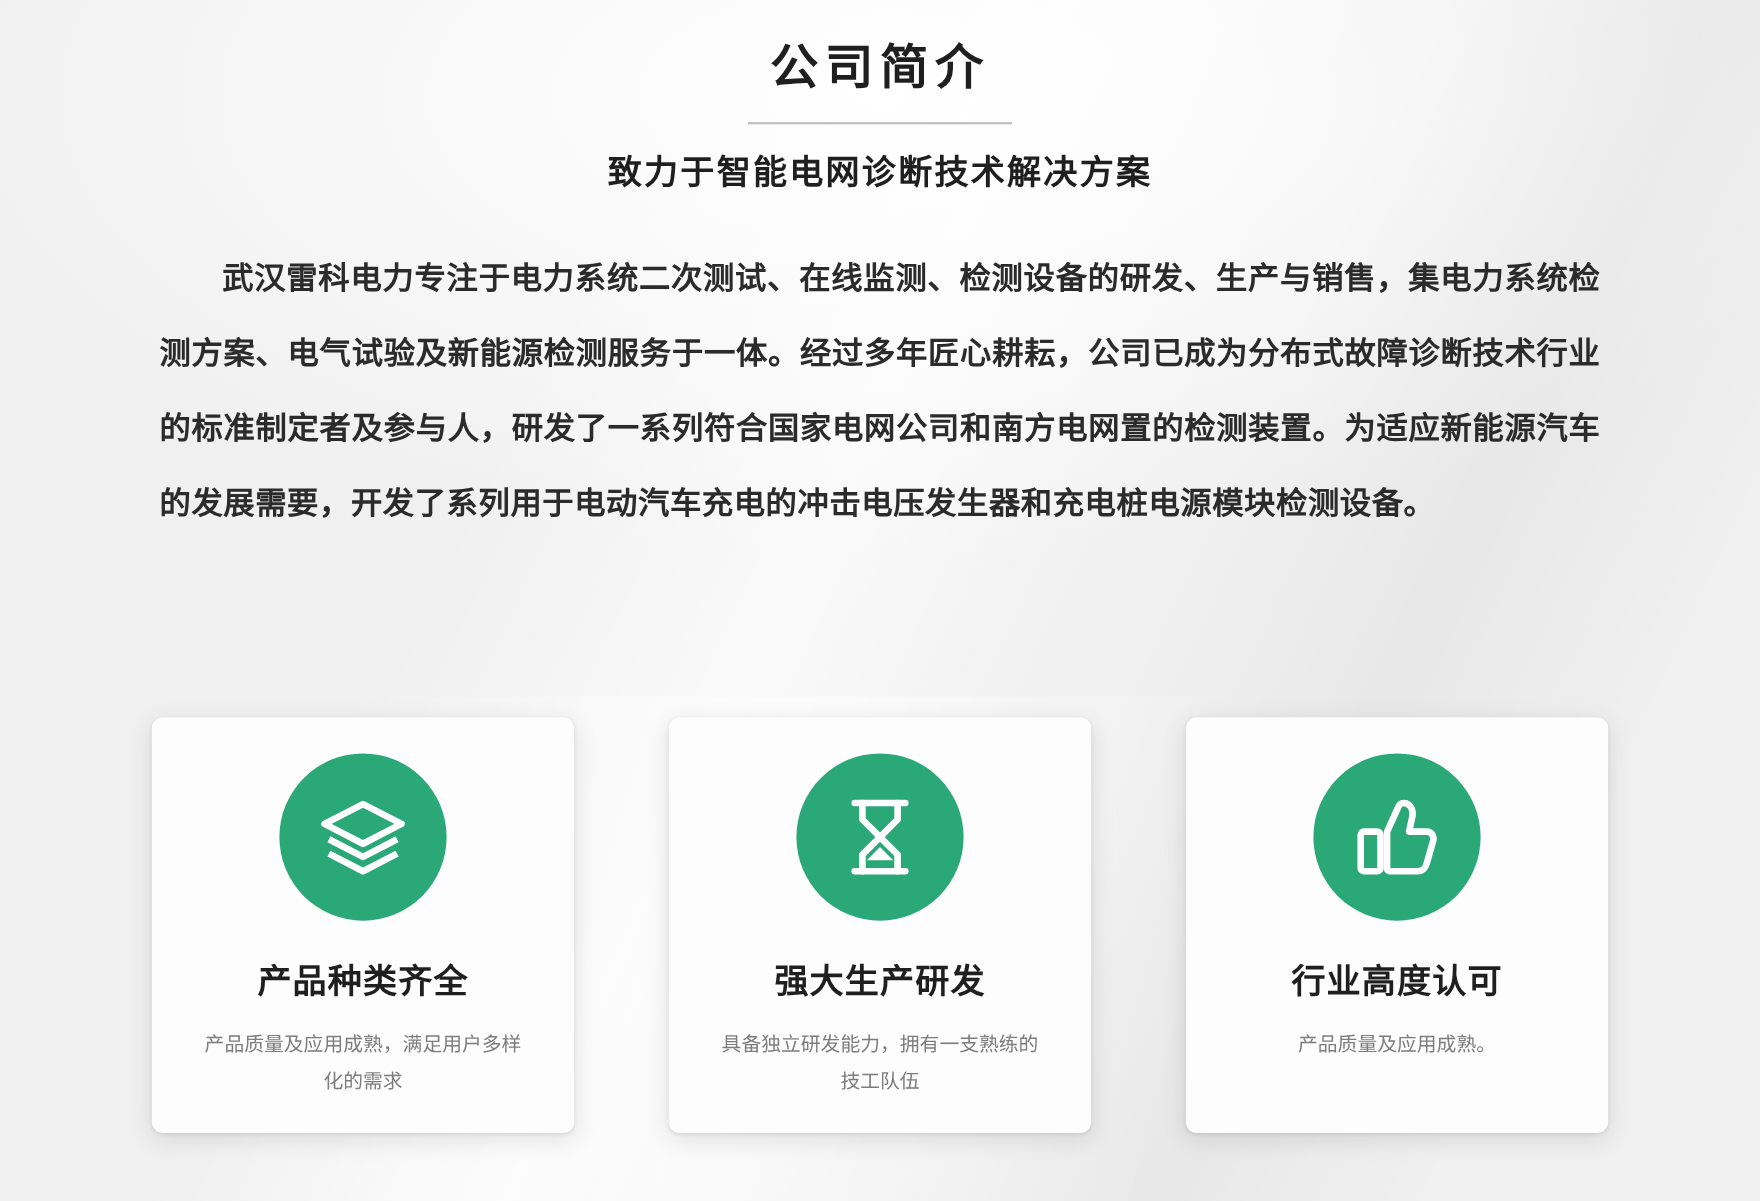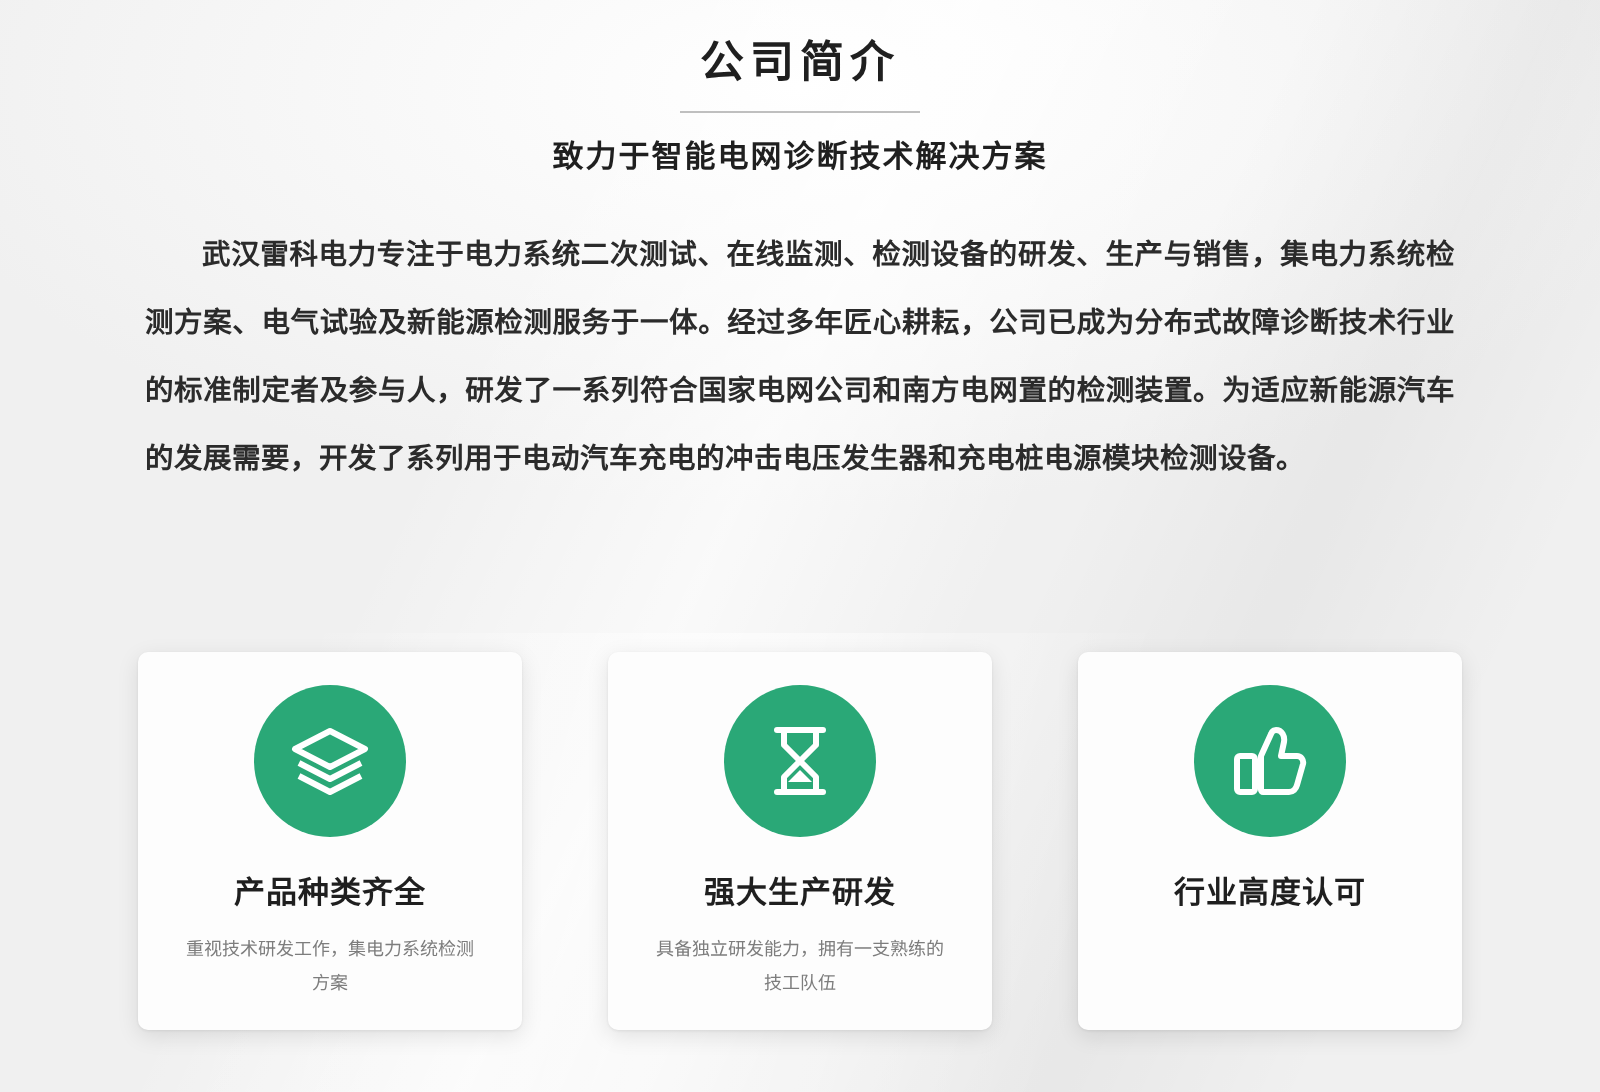--- a/index.html
+++ b/index.html
@@ -173,21 +173,21 @@
       <div class="icon-circle">
         <svg width="86" height="86" viewBox="0 0 86 86" aria-hidden="true">
           <g fill="none" stroke="#ffffff" stroke-width="6" stroke-linejoin="round">
             <polygon points="43,13 78,31 43,49 8,31"></polygon>
             <polyline points="12,45 43,61 74,45"></polyline>
             <polyline points="12,58 43,74 74,58"></polyline>
           </g>
         </svg>
       </div>
       <div class="card-title">产品种类齐全</div>
-      <div class="card-desc">重视技术研发工作，集电力系统检测方案</div>
+      <div class="card-desc">产品质量及应用成熟，满足用户多样化的需求</div>
     </div>
 
     <div class="card">
       <div class="icon-circle">
         <svg width="86" height="86" viewBox="0 0 86 86" aria-hidden="true">
           <g fill="none" stroke="#ffffff" stroke-width="6" stroke-linecap="round" stroke-linejoin="round">
             <line x1="20" y1="12" x2="66" y2="12"></line>
             <line x1="20" y1="74" x2="66" y2="74"></line>
             <path d="M27 12 L27 27 L43 43 L59 27 L59 12"></path>
             <path d="M27 74 L27 59 L43 43 L59 59 L59 74"></path>
@@ -202,16 +202,17 @@
     <div class="card">
       <div class="icon-circle">
         <svg width="86" height="86" viewBox="0 0 86 86" aria-hidden="true">
           <g fill="none" stroke="#ffffff" stroke-width="6" stroke-linejoin="round" stroke-linecap="round">
             <rect x="10" y="38" width="18" height="36" rx="3"></rect>
             <path d="M34 38 L34 72 C34 73 35 74 36 74 L62 74 C66 74 69 71 70 67 L76 46 C77 42 74 38 70 38 L54 38 L57 24 C58 18 55 12 49 12 C47 12 45 13 44 16 L34 38 Z"></path>
           </g>
         </svg>
       </div>
       <div class="card-title">行业高度认可</div>
+      <div class="card-desc">产品质量及应用成熟。</div>
     </div>
 
   </div>
 </div>
 
 </body></html>

